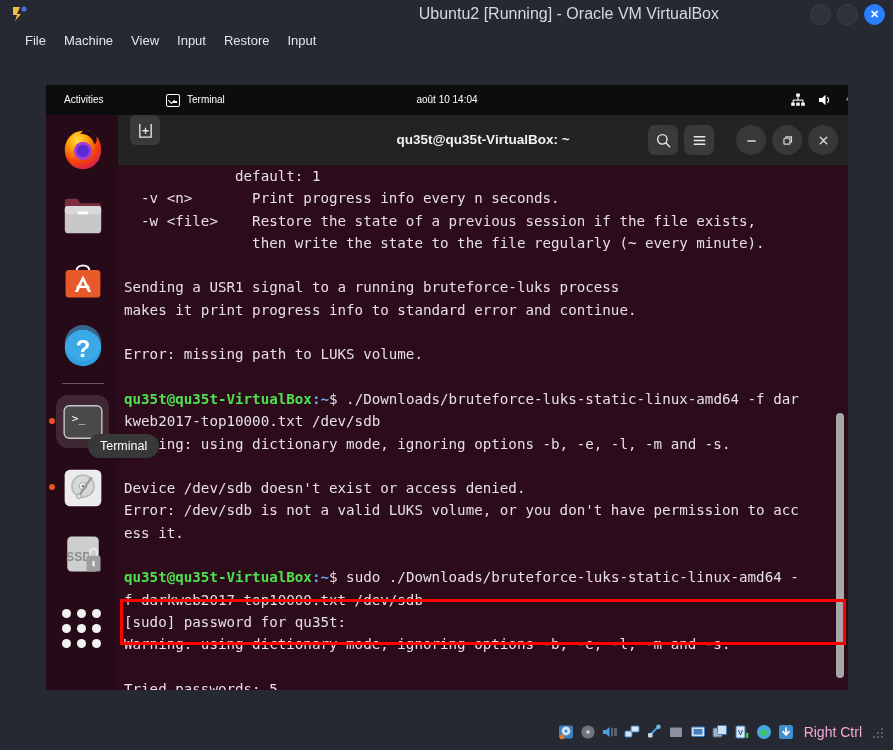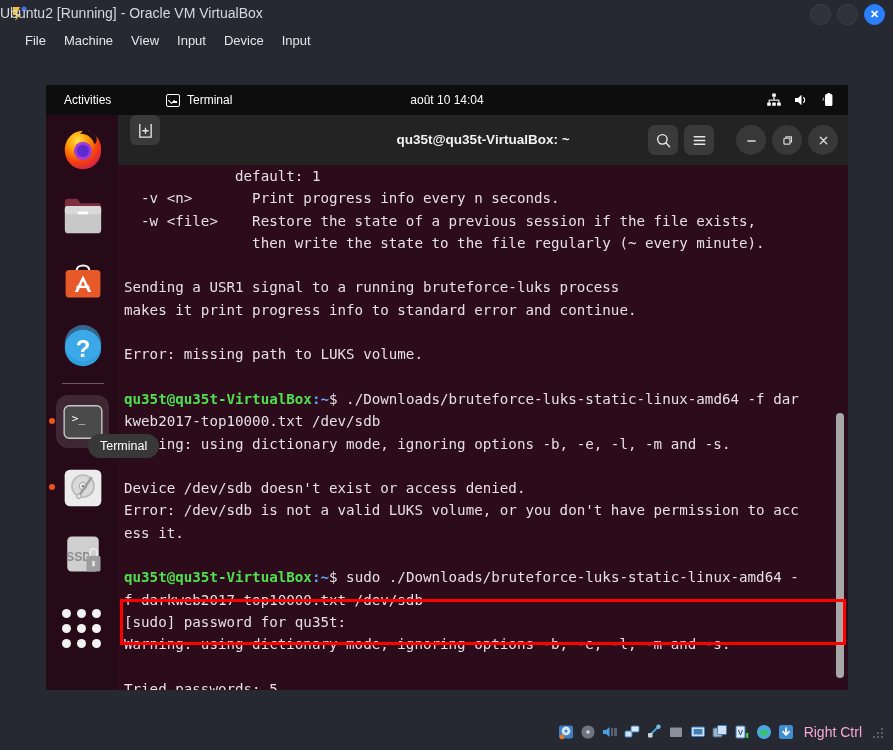--- a/index.html
+++ b/index.html
@@ -15,22 +15,22 @@
   .vb-titlebar {
     position: absolute; left: 0; top: 0; width: 893px; height: 27px;
     background: #262932;
   }
   .vb-logo {
     position: absolute; left: 10px; top: 4px; width: 20px; height: 20px;
     font-size: 17px; line-height: 20px; color: #f0c040;
   }
   .vb-title {
     position: absolute; left: 0; top: 0; width: 719px; height: 27px;
-    line-height: 27px; text-align: left;
-    font-size: 14px; color: #d6d8de;
+    line-height: 27px; text-align: right;
+    font-size: 16px; color: #d6d8de;
   }
   .vb-wctrls { position: absolute; right: 8px; top: 4px; display: flex; gap: 6px; }
   .vb-btn {
     width: 19px; height: 19px; border-radius: 50%;
     background: #2f323b; border: 1px solid #3b3f4a;
     display: flex; align-items: center; justify-content: center;
     font-size: 11px; color: #cfd2d8;
   }
   .vb-btn.close { background: #2a7fff; border-color: #2a7fff; color: #ffffff; font-weight: bold; }
 
@@ -46,21 +46,21 @@
 
   
   .guest {
     position: absolute; left: 46px; top: 85px; width: 802px; height: 605px;
     background: #2c0c1b; overflow: hidden;
   }
 
   
   .gnome-topbar {
     position: absolute; left: 0; top: 0; width: 802px; height: 30px;
-    background: #0d0d0d; color: #ffffff; font-size: 12px;
+    background: #0d0d0d; color: #ffffff; font-size: 10px; padding-left: 24px;
   }
   .gt-activities { position: absolute; left: 18px; top: 0; height: 30px; line-height: 30px; }
   .gt-app { position: absolute; left: 120px; top: 0; height: 30px; line-height: 30px;
             display: flex; align-items: center; gap: 7px; }
   .gt-app-icon {
     width: 14px; height: 13px; border: 1.4px solid #ffffff; border-radius: 2px;
     position: relative; box-sizing: border-box;
   }
   .gt-app-icon::before {
     content: ""; position: absolute; left: 2px; top: 3px;
@@ -188,21 +188,21 @@
       <div class="vb-btn"></div>
       <div class="vb-btn close">✕</div>
     </div>
   </div>
 
   <div class="vb-menubar">
     <div class="vb-menu-item">File</div>
     <div class="vb-menu-item">Machine</div>
     <div class="vb-menu-item">View</div>
     <div class="vb-menu-item">Input</div>
-    <div class="vb-menu-item">Device</div>
+    <div class="vb-menu-item">Restore</div>
     <div class="vb-menu-item">Input</div>
   </div>
 
   <div class="guest">
 
     <div class="gnome-topbar">
       <div class="gt-activities">Activities</div>
       <div class="gt-app">
         <span class="gt-app-icon"></span>
         <span>Terminal</span>

